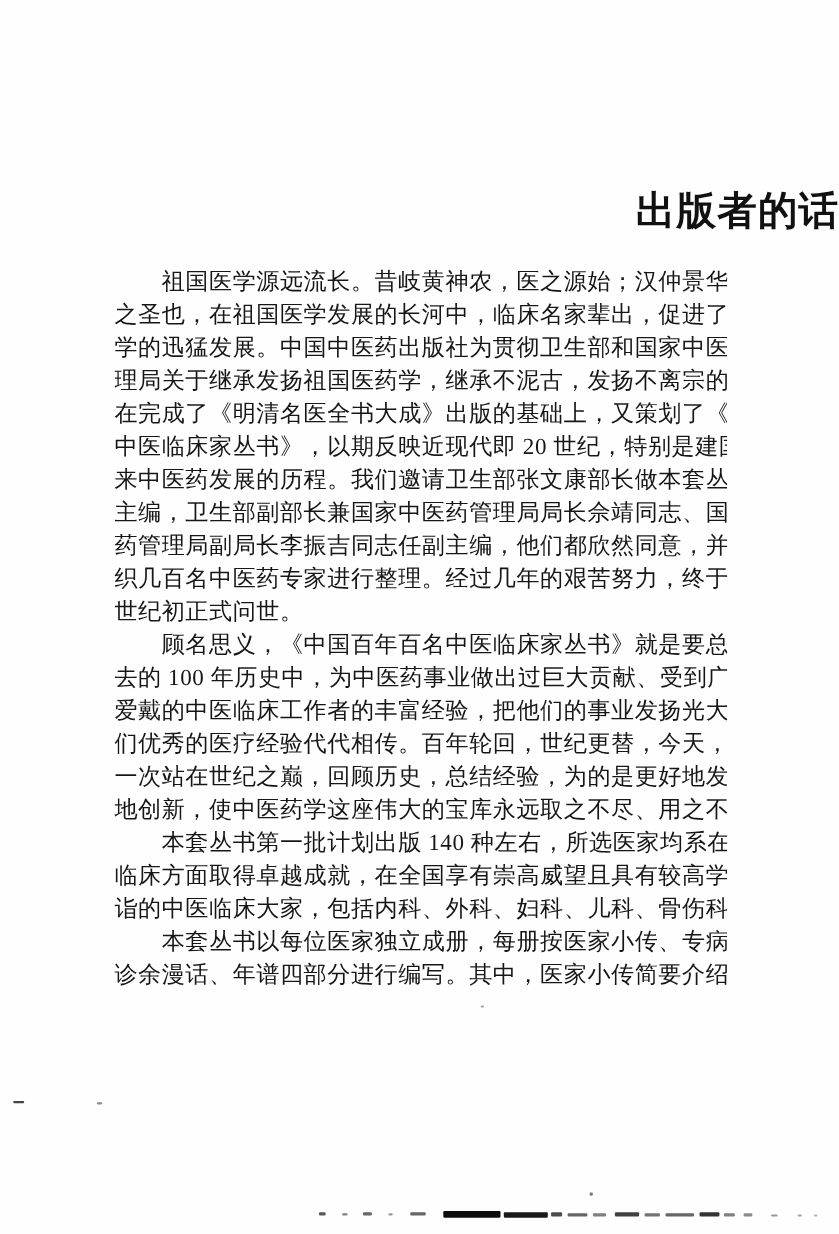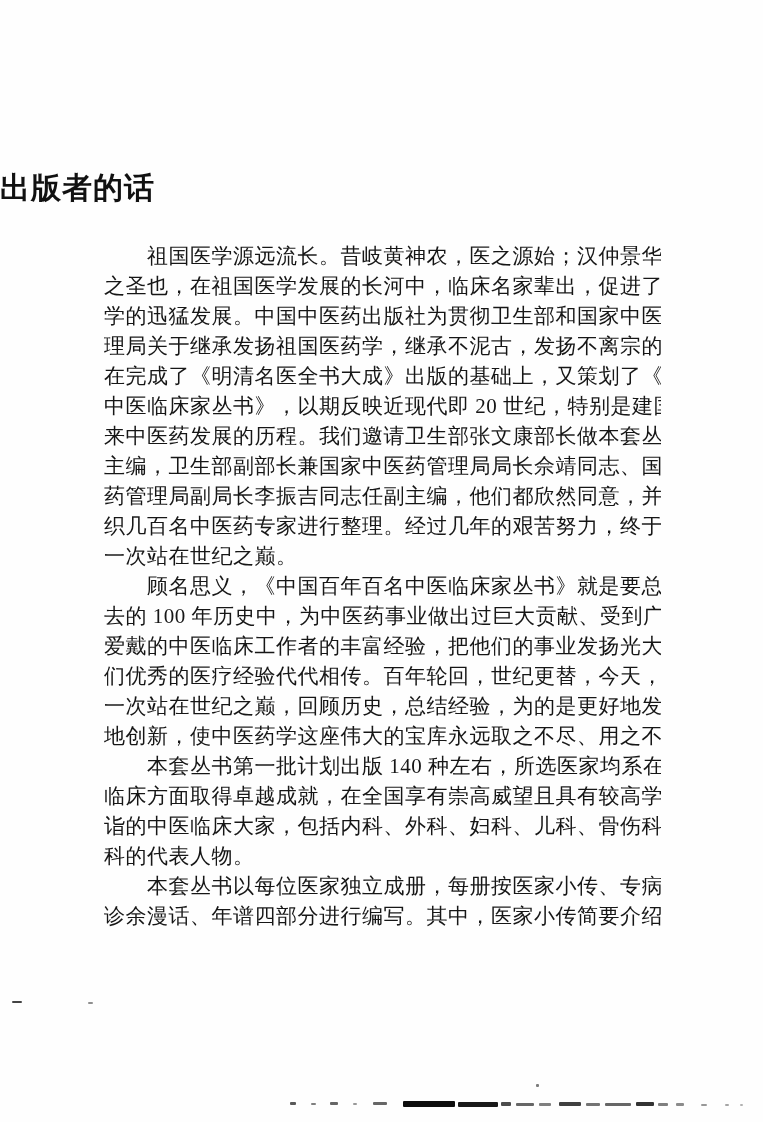--- a/index.html
+++ b/index.html
@@ -11,24 +11,24 @@
     background: #fefefe;
     overflow: hidden;
     font-family: "Liberation Serif", "DejaVu Serif", serif;
     color: #161616;
   }
   .title {
     position: absolute;
     top: 168px;
     left: 0;
     width: 100%;
-    text-align: left;
+    text-align: right;
     font-family: "Liberation Sans", "DejaVu Sans", sans-serif;
     font-weight: bold;
-    font-size: 30px;
+    font-size: 36px;
     letter-spacing: 1px;
     color: #111;
   }
   .body-text {
     position: absolute;
     top: 241px;
     left: 104px;
     width: 557px;
     font-size: 21px;
     line-height: 30px;
@@ -78,35 +78,34 @@
       <div class="line indent">祖国医学源远流长。昔岐黄神农，医之源始；汉仲景华佗，医</div>
       <div class="line">之圣也，在祖国医学发展的长河中，临床名家辈出，促进了祖国医</div>
       <div class="line">学的迅猛发展。中国中医药出版社为贯彻卫生部和国家中医药管</div>
       <div class="line">理局关于继承发扬祖国医药学，继承不泥古，发扬不离宗的精神，</div>
       <div class="line">在完成了《明清名医全书大成》出版的基础上，又策划了《百年百名</div>
       <div class="line">中医临床家丛书》，以期反映近现代即 20 世纪，特别是建国 50 年</div>
       <div class="line">来中医药发展的历程。我们邀请卫生部张文康部长做本套丛书的</div>
       <div class="line">主编，卫生部副部长兼国家中医药管理局局长佘靖同志、国家中医</div>
       <div class="line">药管理局副局长李振吉同志任副主编，他们都欣然同意，并亲自组</div>
       <div class="line">织几百名中医药专家进行整理。经过几年的艰苦努力，终于在 21</div>
-      <div class="line plain">一次站在世纪之巅。</div>
+      <div class="line plain">世纪初正式问世。</div>
     </div>
     <div>
       <div class="line indent">顾名思义，《中国百年百名中医临床家丛书》就是要总结在过</div>
       <div class="line">去的 100 年历史中，为中医药事业做出过巨大贡献、受到广大群众</div>
       <div class="line">爱戴的中医临床工作者的丰富经验，把他们的事业发扬光大，让他</div>
       <div class="line">们优秀的医疗经验代代相传。百年轮回，世纪更替，今天，我们又</div>
       <div class="line">一次站在世纪之巅，回顾历史，总结经验，为的是更好地发展，更快</div>
       <div class="line">地创新，使中医药学这座伟大的宝库永远取之不尽、用之不竭，更</div>
     </div>
     <div>
       <div class="line indent">本套丛书第一批计划出版 140 种左右，所选医家均系在中医</div>
       <div class="line">临床方面取得卓越成就，在全国享有崇高威望且具有较高学术造</div>
       <div class="line">诣的中医临床大家，包括内科、外科、妇科、儿科、骨伤科、针灸等各</div>
-      <div class="line plain">科的代表人物。</div>
     </div>
     <div>
       <div class="line indent">本套丛书以每位医家独立成册，每册按医家小传、专病论治、</div>
       <div class="line">诊余漫话、年谱四部分进行编写。其中，医家小传简要介绍医家的</div>
     </div>
   </div>
 
   <div class="noise-band">
     <i style="left:5px;top:2px;width:6px;height:3px;opacity:.65"></i>
     <i style="left:26px;top:3px;width:5px;height:2px;opacity:.5"></i>

